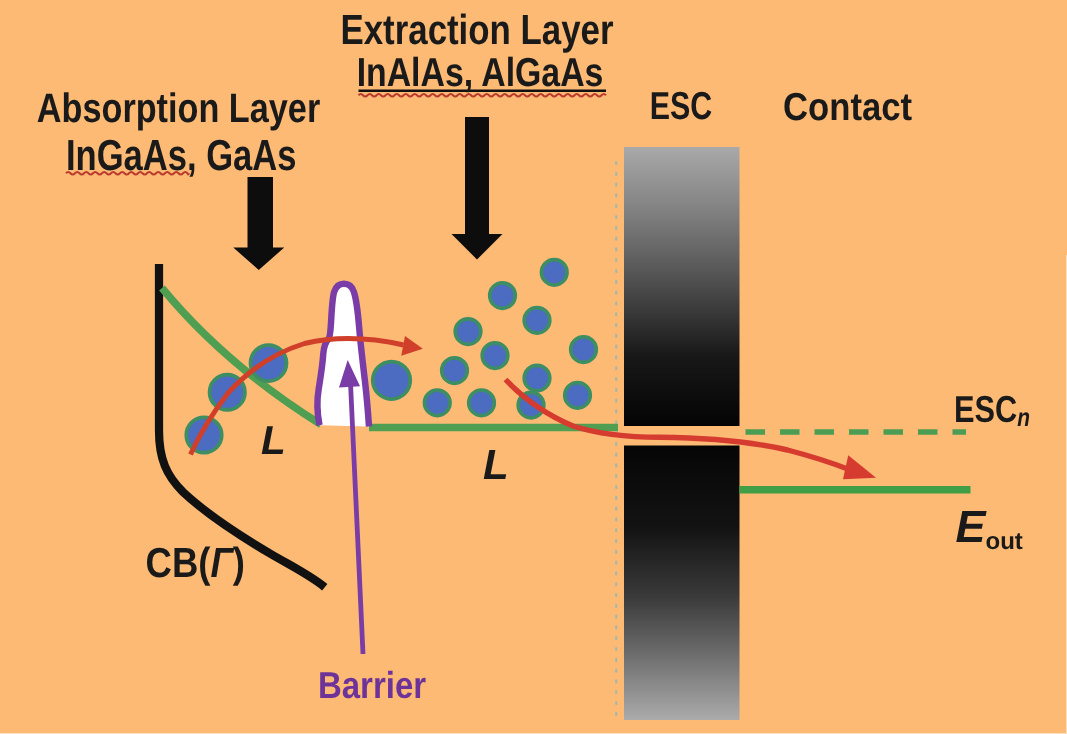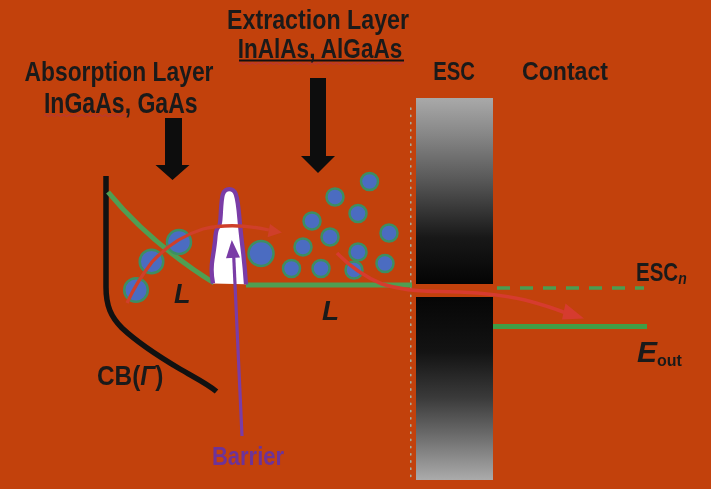--- a/index.html
+++ b/index.html
@@ -1,16 +1,16 @@
 <!DOCTYPE html>
 <html><head>
 <meta charset="utf-8">
 <style>
   html,body { margin:0; padding:0; background:#ffffff; }
-  #page { position:relative; width:711px; height:489px; background:#c2410c; overflow:hidden;
+  #page { position:relative; width:711px; height:489px; background:#fdba74; overflow:hidden;
           font-family:"Liberation Sans", sans-serif; }
   svg { position:absolute; left:0; top:0; }
 </style>
 </head>
 <body>
 <div id="page">
 <svg width="711" height="489" viewBox="0 0 711 489">
 <defs>
   <linearGradient id="barTop" x1="0" y1="0" x2="0" y2="1">
     <stop offset="0" stop-color="#a9a9a9"></stop>

